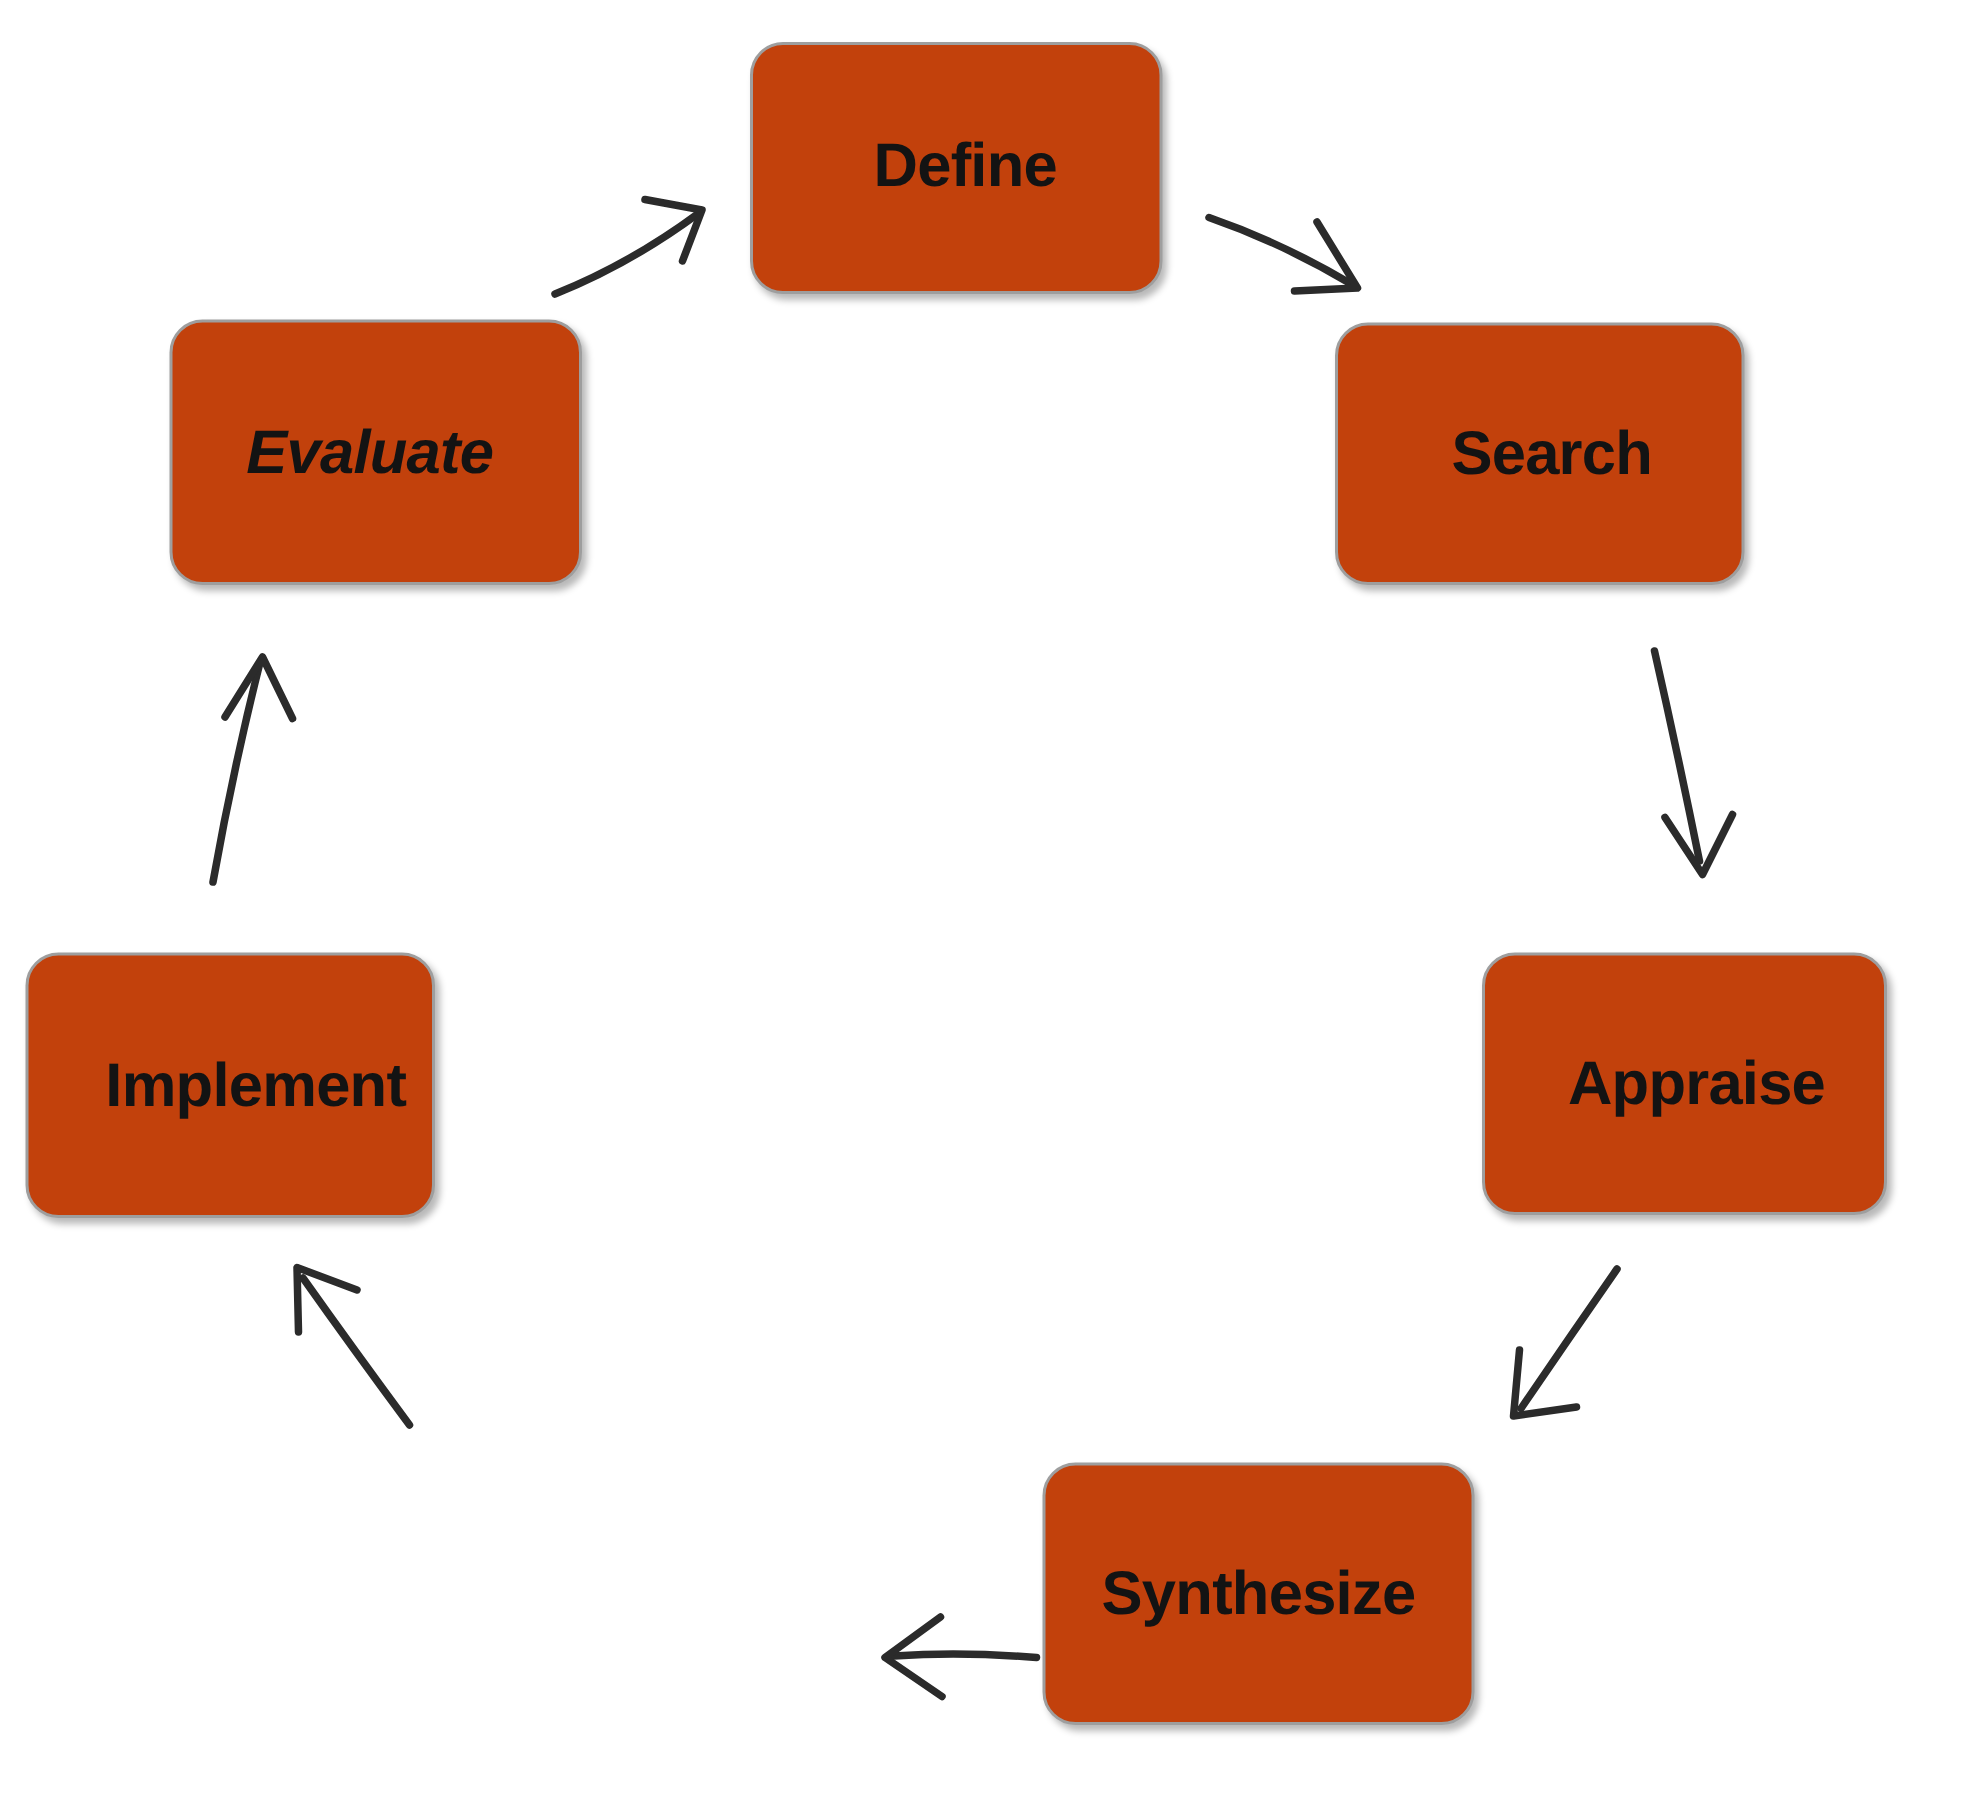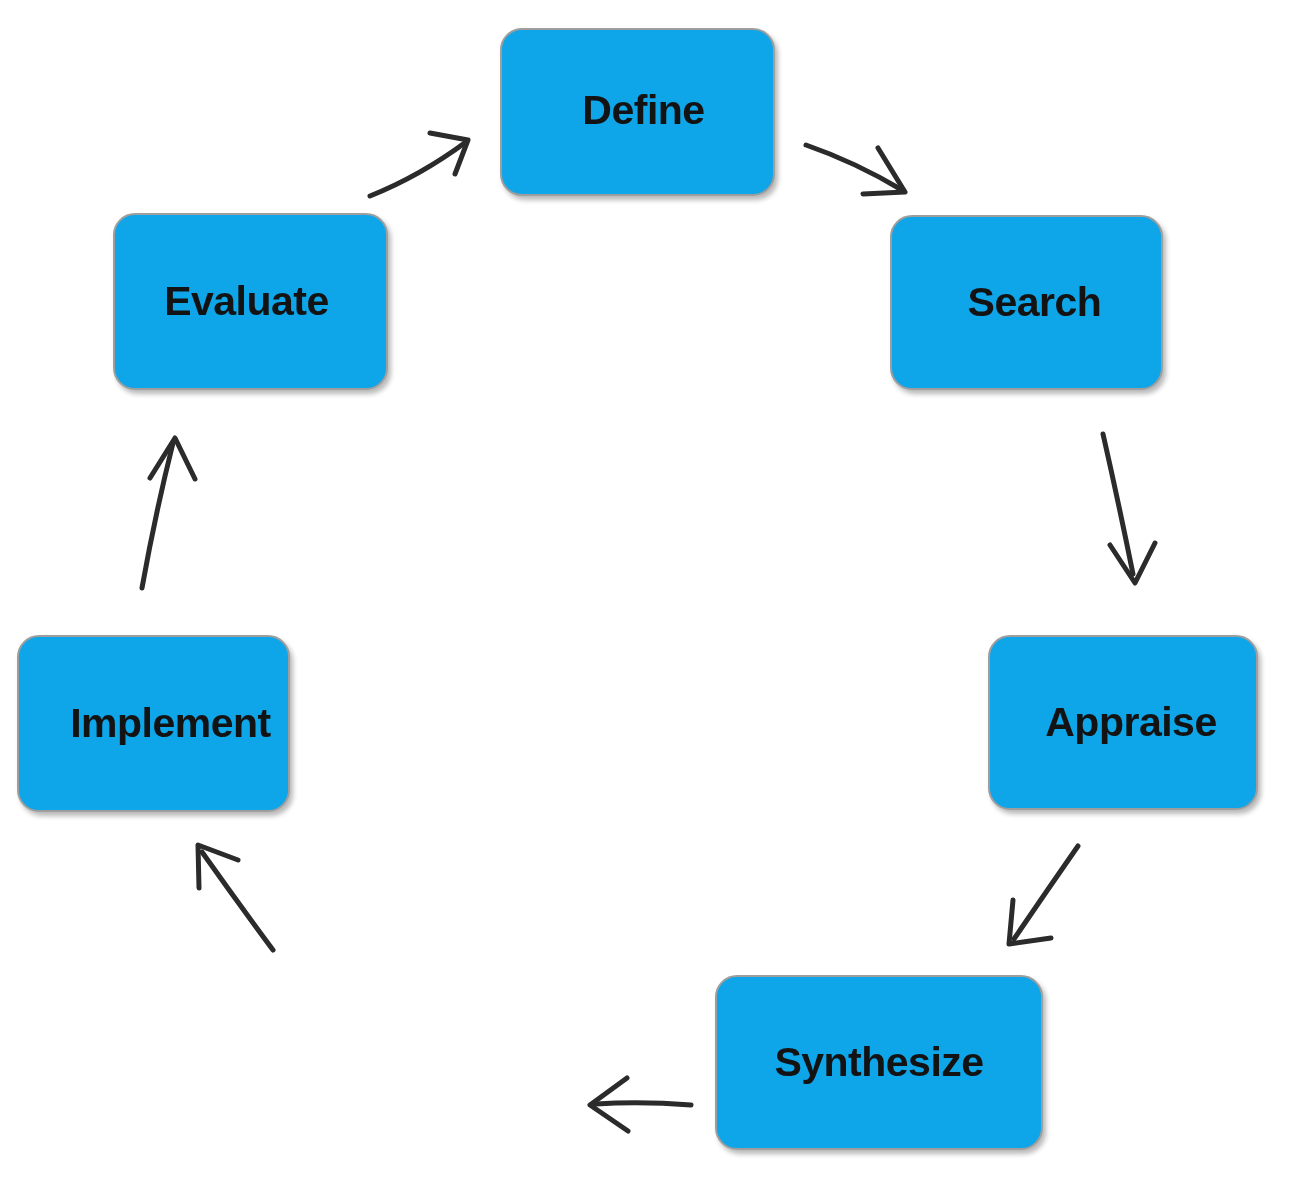--- a/index.html
+++ b/index.html
@@ -22,45 +22,45 @@
     position: absolute;
     left: 0;
     top: 0;
     width: 1315px;
     height: 1200px;
     pointer-events: none;
   }
   .node {
     position: absolute;
     box-sizing: border-box;
-    background: #0ea5e9;
+    background: #c2410c;
     border: 2px solid #9e9e9e;
     border-radius: 22px;
     box-shadow: 3px 4px 5px rgba(0,0,0,0.28);
     display: flex;
     align-items: center;
     justify-content: center;
   }
   .node-label {
     font-family: "Liberation Sans", sans-serif;
     font-weight: bold;
     font-size: 41px;
     letter-spacing: -0.5px;
     color: #131313;
     white-space: nowrap;
     line-height: 1;
     user-select: none;
   }
   .n-define     { left: 500px; top: 28px;  width: 275px; height: 168px; }
   .n-search     { left: 890px; top: 215px; width: 273px; height: 175px; }
   .n-appraise   { left: 988px; top: 635px; width: 270px; height: 175px; }
-  .n-synthesize { left: 715px; top: 975px; width: 328px; height: 175px; }
+  .n-synthesize { left: 695px; top: 975px; width: 288px; height: 175px; }
   .n-adapt      { left: 287px; top: 975px; width: 271px; height: 173px; }
   .n-implement  { left: 17px;  top: 635px; width: 273px; height: 177px; }
-  .n-evaluate   { left: 113px; top: 213px; width: 275px; height: 177px; }
+  .n-evaluate   { left: 113px; top: 213px; width: 275px; height: 177px; font-style: italic; }
 
   .n-define .node-label     { transform: translate(6px, -2px); }
   .n-search .node-label     { transform: translate(8px, 0px); }
   .n-appraise .node-label   { transform: translate(8px, 0px); }
   .n-synthesize .node-label { transform: translate(0px, 0px); }
   .n-adapt .node-label      { transform: translate(6px, 0px); }
   .n-implement .node-label  { transform: translate(5px, 0px); margin-left: 24px; }
   .n-evaluate .node-label   { transform: translate(-4px, 0px); }
 </style>
 </head>

